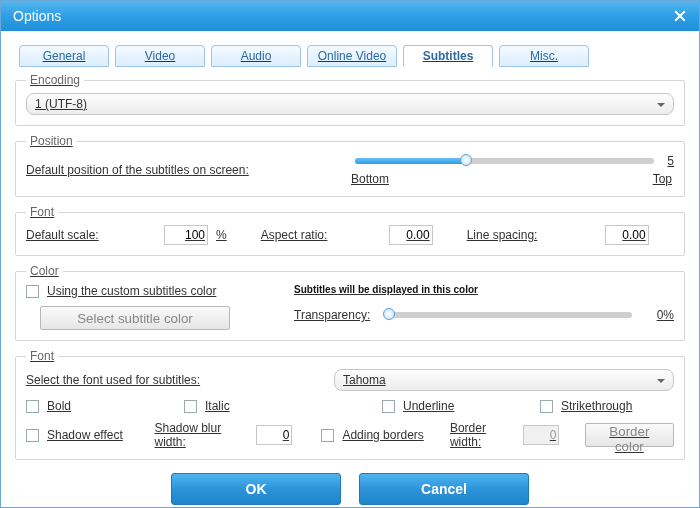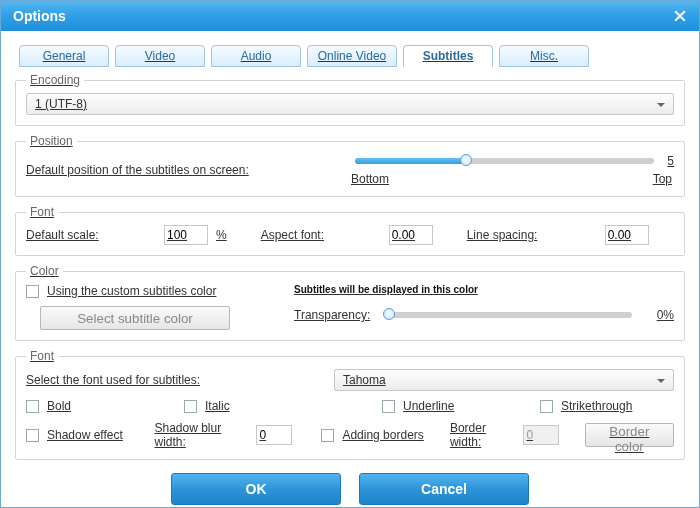--- a/index.html
+++ b/index.html
@@ -1,35 +1,35 @@
 <!DOCTYPE html>
 <html><head>
 <meta charset="utf-8">
 <style>
   * { box-sizing: border-box; }
   body { margin:0; font-family: Tahoma, Arial, sans-serif; font-size:12px; color:#333; background:#eee; }
   .window { width:700px; height:508px; background:#fff; border:1px solid #6aa8d8; box-shadow:0 2px 8px rgba(0,0,0,.3); position:relative; overflow:hidden; }
-  .titlebar { height:30px; background:linear-gradient(#55b6ef,#2e9ee6 50%,#1f8fd9); color:#fff; display:flex; align-items:center; padding:0 6px 0 12px; font-size:14px; font-weight:bold; }
+  .titlebar { height:30px; background:linear-gradient(#55b6ef,#2e9ee6 50%,#1f8fd9); color:#fff; display:flex; align-items:center; padding:0 6px 0 12px; font-size:14px; font-weight:normal; }
   .titlebar .spacer { flex:1; }
   .close-btn { width:26px; height:20px; display:flex; align-items:center; justify-content:center; cursor:pointer; color:white}
   .close-btn svg { width:12px; height:12px; }
   .content { padding:10px 14px 0 14px;text-decoration:underline; }
   .tabs { display:flex; gap:6px; margin:4px 0 6px 4px; }
   .tab { width:90px; height:22px; border:1px solid #9fc5e8; border-radius:4px 4px 0 0; background:linear-gradient(#f3faff,#dbeeff); text-align:center; line-height:20px; font-size:12px; color:#2d6aa0; cursor:pointer; }
   .tab.active { background:#fff; border-bottom-color:#fff; color:#2d6aa0; font-weight:bold; }
   fieldset.grp { border:1px solid #d5d5d5; border-radius:2px; margin:6px 0 8px 0; padding:6px 10px 10px 10px; }
   fieldset.grp > legend { padding:0 4px; color:#666; font-size:12px; }
   .row { display:flex; align-items:center; gap:8px; }
   label { color:#333; }
-  .dropsel { flex:1; height:22px; border:1px solid #c7c7c7; border-radius:2px; background:linear-gradient(#fdfdfd,#ececec); padding:0 22px 0 8px; position:relative; display:flex; align-items:center; cursor:pointer; }
+  .dropsel { flex:1; height:22px; border:1px solid #c7c7c7; border-radius:8px; background:linear-gradient(#fdfdfd,#ececec); padding:0 22px 0 8px; position:relative; display:flex; align-items:center; cursor:pointer; }
   .dropsel:after { content:""; position:absolute; right:8px; top:9px; border:4px solid transparent; border-top-color:#666; }
   .slider { flex:1; height:6px; background:#cfcfcf; border-radius:3px; position:relative; margin:0 6px; }
   .slider .fill { position:absolute; left:0; top:0; height:100%; background:linear-gradient(#67c0f4,#2e9ee6); border-radius:3px; }
   .slider .thumb { position:absolute; top:-4px; width:12px; height:12px; background:radial-gradient(#fff,#bfe3ff); border:1px solid #5a9edb; border-radius:50%; transform:translateX(-50%); }
-  .numbox { width:44px; height:20px; border:1px solid #c7c7c7; text-align:left; font-size:12px; background:#fff; }
+  .numbox { width:44px; height:20px; border:1px solid #c7c7c7; text-align:right; font-size:12px; background:#fff; }
   .numbox[disabled] { background:#f0f0f0; color:#999; }
   .chk { width:13px; height:13px; border:1px solid #9aa; background:#fff; display:inline-block; cursor:pointer; }
   .btn-inline { height:24px; border:1px solid #b8b8b8; background:linear-gradient(#fafafa,#e6e6e6); border-radius:2px; color:#888; padding:0 10px; cursor:pointer; }
   .btn-primary { width:170px; height:32px; background:linear-gradient(#4fb4ef,#2e94da 50%,#1f85cb); border:1px solid #1d79b8; color:#fff; font-size:14px; font-weight:bold; border-radius:3px; cursor:pointer; }
   .footer { position:absolute; left:0; right:0; bottom:2px; display:flex; gap:18px; justify-content:center; }
   .color-preview { font-weight:bold; font-size:10px; color:#111; }
   .size-row { display:flex; align-items:center; gap:8px; }
   .pos-labels { display:flex; justify-content:space-between; font-size:12px; color:#333; margin-top:4px; padding:0 2px; }
 </style>
 </head>
@@ -85,21 +85,21 @@
       </div>
     </fieldset>
 
     <fieldset class="grp">
       <legend>Font</legend>
       <div class="size-row">
         <label style="width:130px">Default scale:</label>
         <input class="numbox" value="100" style="">
         <span>%</span>
         <div style="width:18px"></div>
-        <label style="width:120px">Aspect font:</label>
+        <label style="width:120px">Aspect ratio:</label>
         <input class="numbox" value="0.00" style="">
         <div style="width:18px"></div>
         <label style="width:130px">Line spacing:</label>
         <input class="numbox" value="0.00" style="">
       </div>
     </fieldset>
 
     <fieldset class="grp">
       <legend>Color</legend>
       <div class="row" style="align-items:flex-start">

